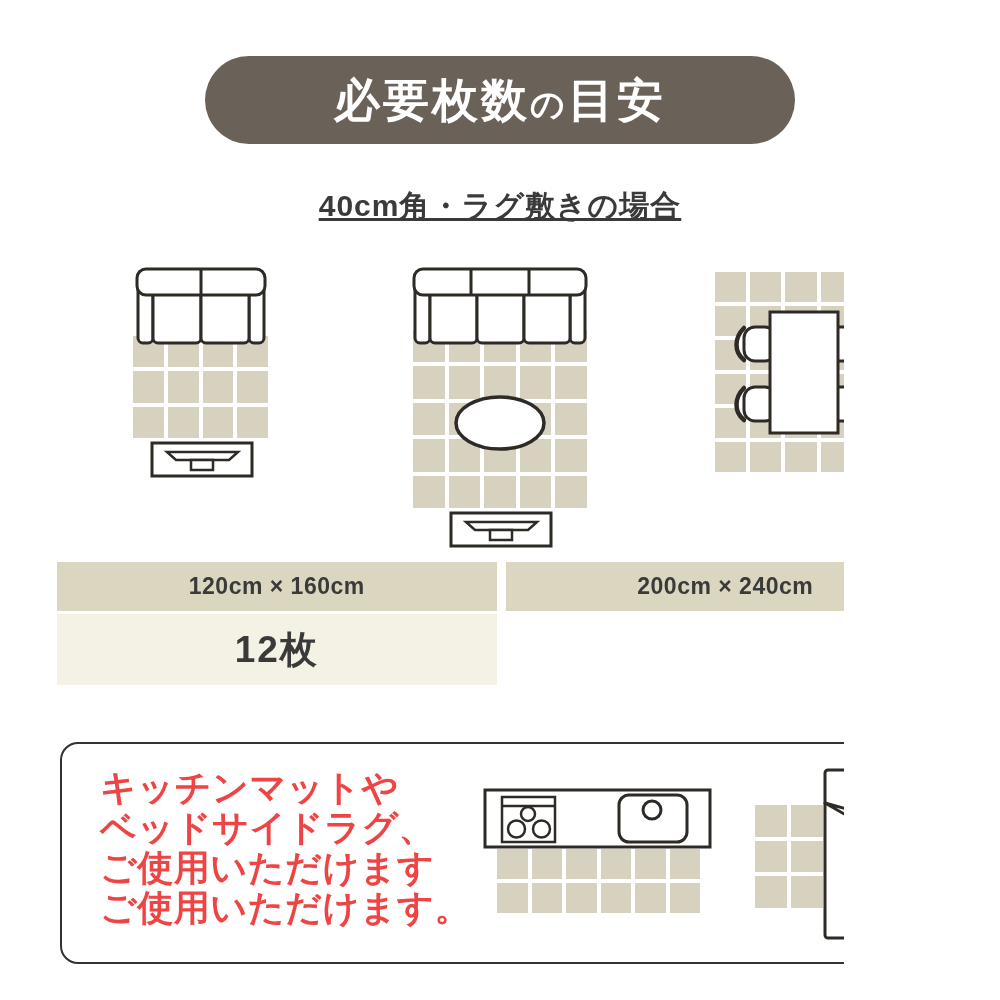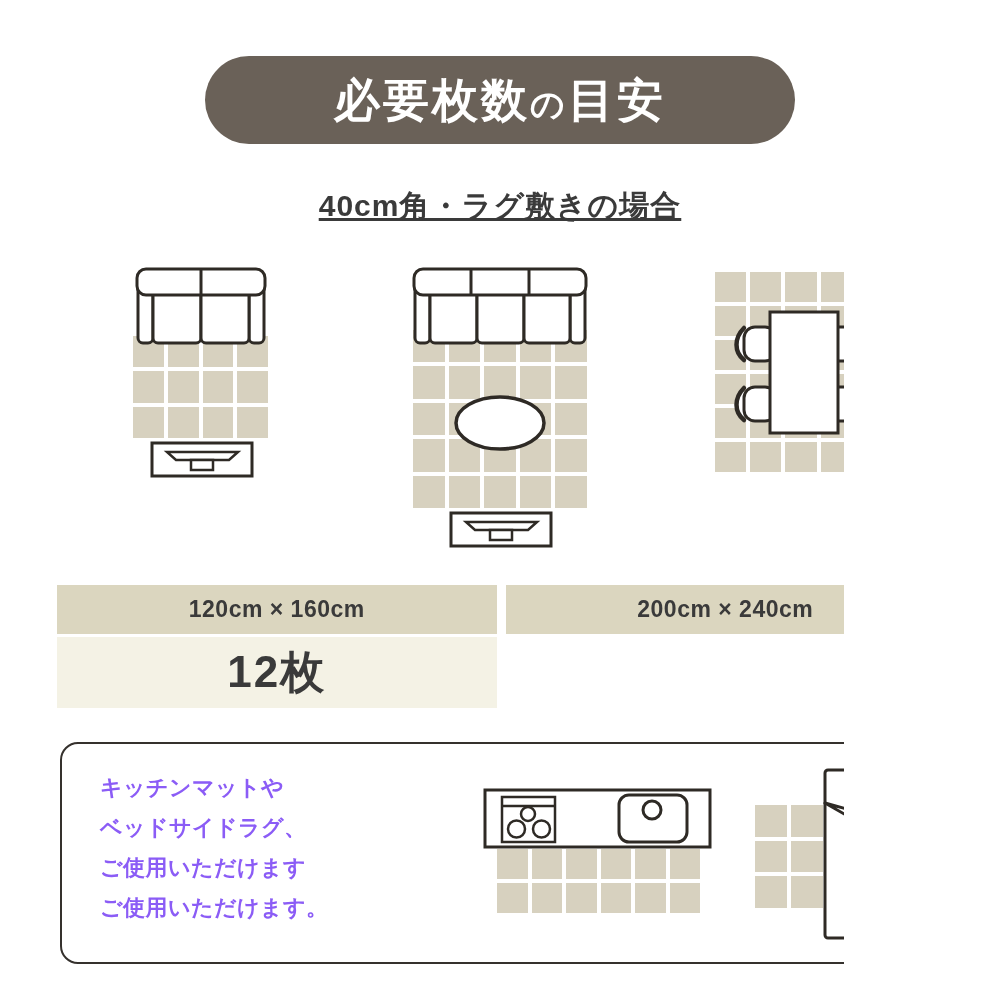--- a/index.html
+++ b/index.html
@@ -45,48 +45,48 @@
   
   .rug{
     position:absolute;
     display:grid;
     gap:4px;
   }
   .rug .tile{background:var(--tile);}
   .abs{position:absolute;}
   
   .size-table{
-    position:absolute;left:57px;top:585px;width:888px;
+    position:absolute;left:57px;top:562px;width:888px;
     display:flex;gap:9px;
   }
   .size-col{flex:1;display:flex;flex-direction:column;gap:3px;}
   .size-head{
     height:49px;background:var(--header-bg);
     display:flex;align-items:center;justify-content:center;
     font-size:23px;font-weight:700;letter-spacing:0.5px;
     color:var(--ink);
   }
   .size-count{
     height:71px;background:var(--value-bg);
     display:flex;align-items:center;justify-content:center;
-    font-size:44px;font-weight:800;letter-spacing:2px;
+    font-size:37px;font-weight:800;letter-spacing:2px;
     color:var(--ink);
   }
   
   .note-box{
     position:absolute;left:60px;top:742px;
     width:885px;height:222px;
     border:2.5px solid #35312d;
     border-radius:18px;
     background:#ffffff;
   }
   .note-text{
     position:absolute;left:100px;top:768px;
-    font-size:22px;font-weight:600;line-height:40px;
-    letter-spacing:0.5px;color:#8b5cf6;
+    font-size:36px;font-weight:600;line-height:40px;
+    letter-spacing:0.5px;color:#ef4444;
   }
   .note-text span{display:block;}
   svg{display:block;}
 </style>
 </head>
 <body>
 
 <div class="stage">
 
   <div class="pill">

